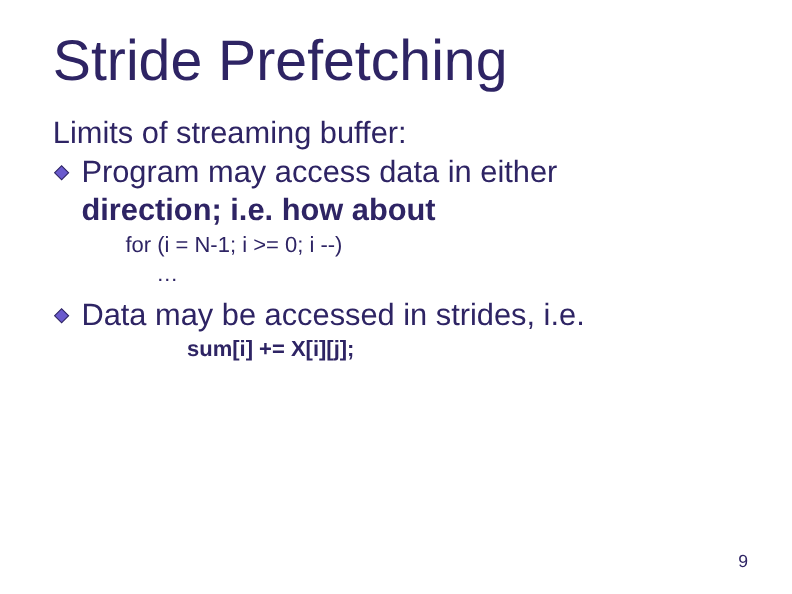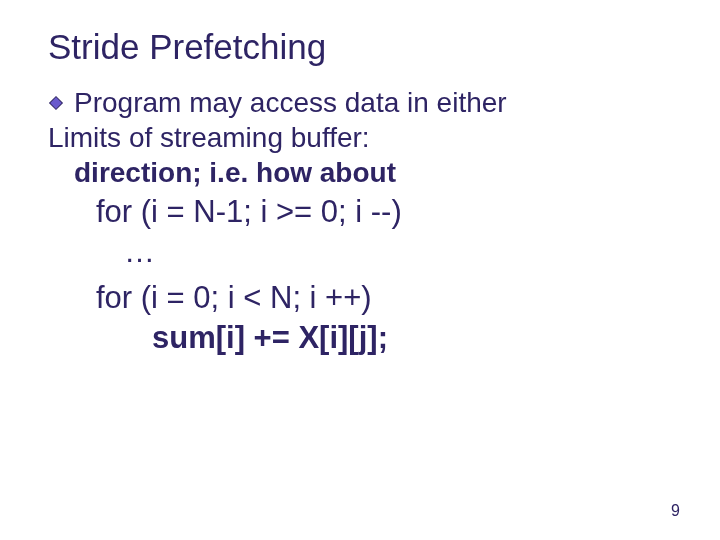--- a/index.html
+++ b/index.html
@@ -13,21 +13,21 @@
     position: relative;
     overflow: hidden;
   }
   .slide {
     padding: 28px 48px 0 48px;
     box-sizing: border-box;
     width: 100%;
     height: 100%;
   }
   .title {
-    font-size: 35px;
+    font-size: 52px;
     font-weight: 400;
     margin: 0 0 18px 0;
     line-height: 1.1;
   }
   .line {
     font-size: 28px;
     line-height: 1.25;
   }
   .sub {
     margin-left: 0;
@@ -37,23 +37,23 @@
     padding-left: 26px;
   }
   .bullet-row .bullet-icon {
     position: absolute;
     left: 0;
     top: 0.38em;
   }
   .bullet-icon svg { display: block; }
   .indent1 { padding-left: 26px; font-weight: bold; }
   .code {
-    font-size: 31px;
+    font-size: 20px;
     line-height: 1.3;
-    margin-left: 48px;
+    margin-left: 66px;
     margin-top: 2px;
     margin-bottom: 6px;
   }
   .code .cl { display: block; }
   .code .ci1 { padding-left: 28px; }
   .code .ci2 { padding-left: 56px; font-weight: bold; }
   .pagenum {
     position: absolute;
     right: 40px;
     bottom: 20px;
@@ -62,36 +62,43 @@
     font-family: "Comic Sans MS", cursive, sans-serif;
   }
 </style>
 </head>
 <body>
 
 <div class="slide">
 
   <h1 class="title">Stride Prefetching</h1>
 
+  <div class="line sub">Limits of streaming buffer:</div>
+
   <div class="line bullet-row">
     <span class="bullet-icon">
       <svg width="16" height="16" viewBox="0 0 16 16">
         <rect x="3.5" y="3.5" width="9" height="9" transform="rotate(45 8 8)" fill="#6a5acd" stroke="#2e2464" stroke-width="1"></rect>
       </svg>
     </span>
     <span>Program may access data in either</span>
   </div>
-
-  <div class="line sub">Limits of streaming buffer:</div>
   <div class="line indent1">direction; i.e. how about</div>
   <div class="code">
     <span class="cl">for (i = N-1; i &gt;= 0; i --)</span>
     <span class="cl ci1">…</span>
   </div>
 
+  <div class="line bullet-row">
+    <span class="bullet-icon">
+      <svg width="16" height="16" viewBox="0 0 16 16">
+        <rect x="3.5" y="3.5" width="9" height="9" transform="rotate(45 8 8)" fill="#6a5acd" stroke="#2e2464" stroke-width="1"></rect>
+      </svg>
+    </span>
+    <span>Data may be accessed in strides, i.e.</span>
+  </div>
   <div class="code">
-    <span class="cl">for (i = 0; i &lt; N; i ++)</span>
     <span class="cl ci2">sum[i] += X[i][j];</span>
   </div>
 
 </div>
 
 <div class="pagenum">9</div>
 
 </body></html>

